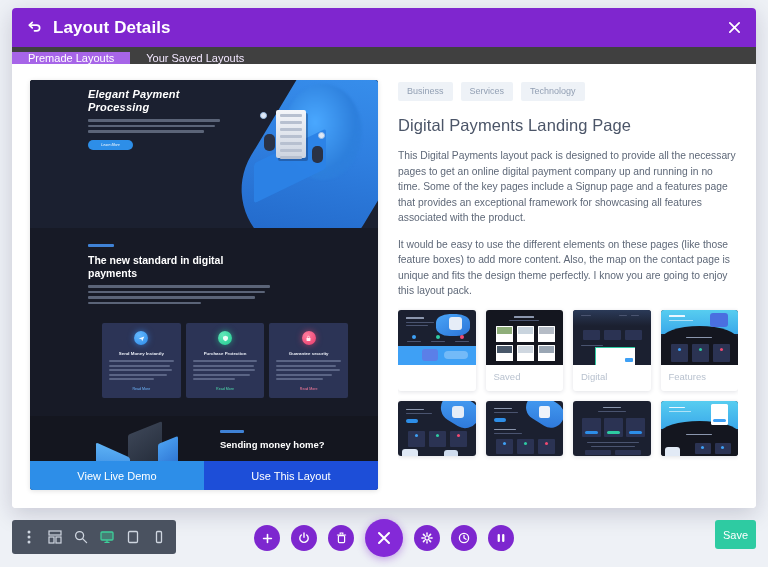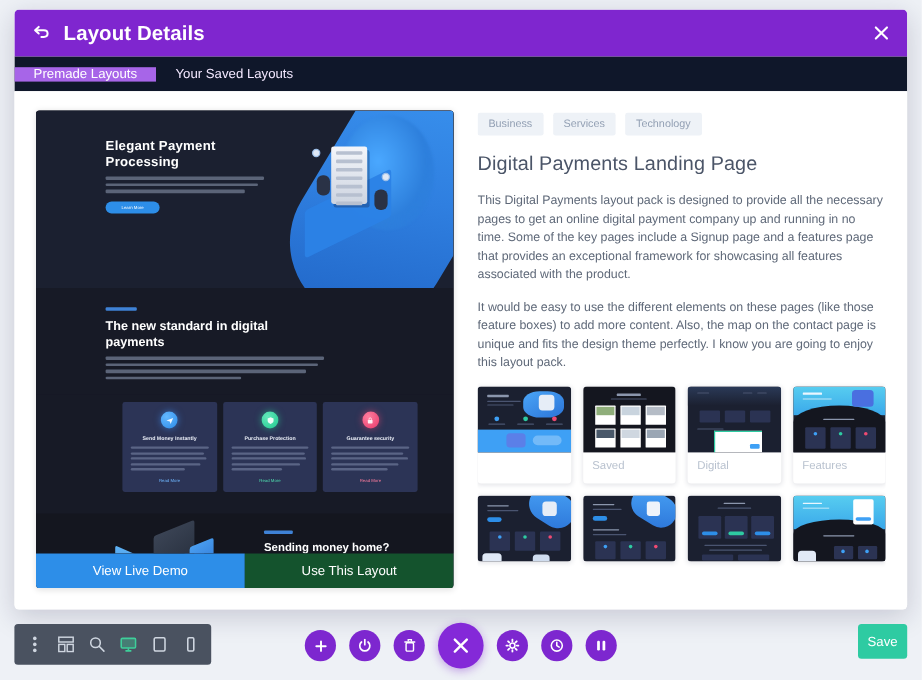--- a/index.html
+++ b/index.html
@@ -49,23 +49,23 @@
   .close-icon {
     position: absolute; right: 14px; top: 50%;
     transform: translateY(-50%);
     width: 16px; height: 16px;
     display: flex; align-items: center; justify-content: center;
     cursor: pointer;
   }
 
   
   .tabbar {
-    height: 29px;
-    background: #0f172a;
-    display: flex; align-items: center;
+    height: 17px;
+    background: #404040;
+    display: flex; align-items: flex-end;
     flex: 0 0 auto;
   }
   .tab {
     display: flex; align-items: center;
     padding: 0 16px;
     font-size: 11px;
     color: #f3e8ff;
     cursor: pointer;
   }
   .tab.active {
@@ -153,21 +153,21 @@
   .iso-pill.b { left: 62px; top: 44px; }
   .iso-dot {
     position: absolute; width: 7px; height: 7px;
     border-radius: 50%;
     background: #dfe8f5;
     border: 1.5px solid #9dbfe8;
   }
   .iso-dot.d1 { left: 10px; top: 10px; }
   .iso-dot.d2 { left: 68px; top: 30px; }
 
-  .hero-copy { position: absolute; left: 58px; top: 24px; width: 132px; }
+  .hero-copy { position: absolute; left: 58px; top: 8px; width: 132px; font-style: italic; }
   .hero-h1 {
     color: #ffffff; font-size: 11px; font-weight: bold;
     line-height: 13px; letter-spacing: .2px;
     margin-bottom: 5px;
   }
   .lorem-line { height: 2.5px; background: #5b6478; border-radius: 1px; margin-bottom: 3px; }
   .hero-btn {
     margin-top: 7px;
     width: 45px; height: 10px;
     background: #2d8ee8;
@@ -251,21 +251,21 @@
 
   
   .preview-cta { display: flex; height: 29px; flex: 0 0 auto; }
   .cta-demo, .cta-use {
     flex: 1;
     display: flex; align-items: center; justify-content: center;
     color: #fff; font-size: 11px;
     cursor: pointer;
   }
   .cta-demo { background: #2d8ee8; }
-  .cta-use { background: #14532d; }
+  .cta-use { background: #1d4ed8; }
 
   
   .details-col { flex: 1 1 auto; min-width: 0; padding-top: 2px; overflow: hidden; }
 
   .tag-row { display: flex; gap: 8px; margin-bottom: 15px; }
   .tag {
     background: #eef2f7;
     color: #93a0b4;
     font-size: 9px;
     padding: 4px 9px 5px 9px;

